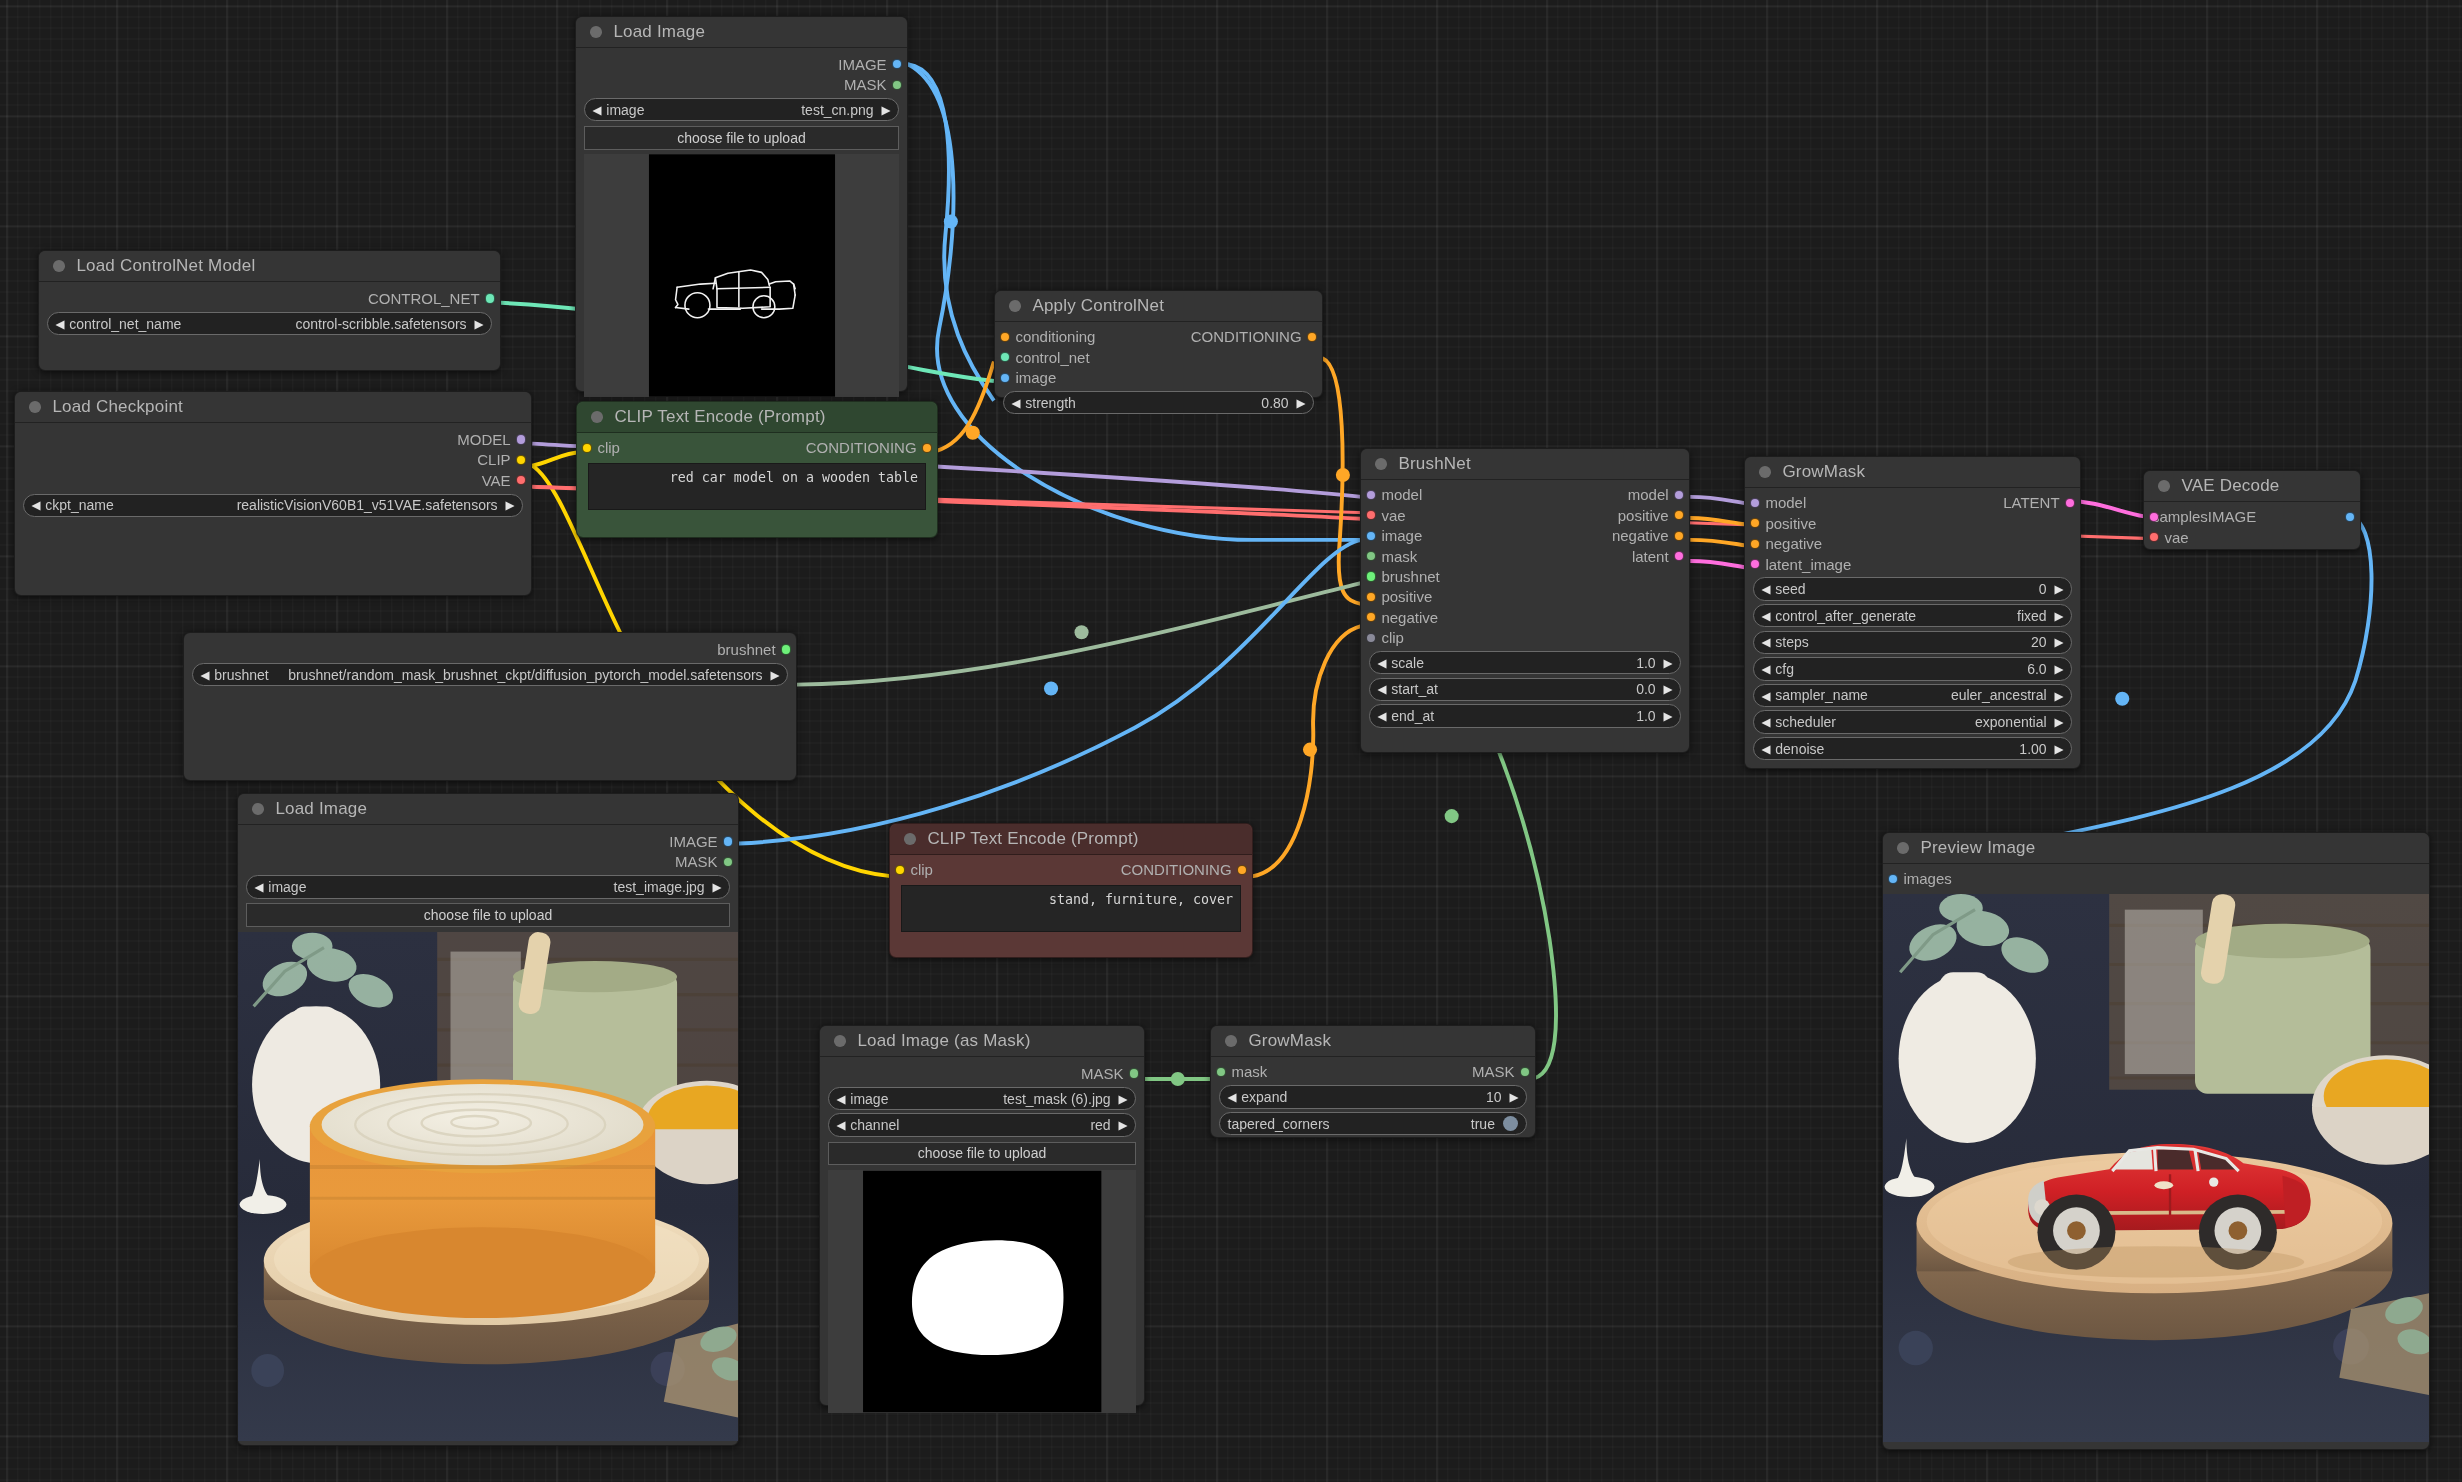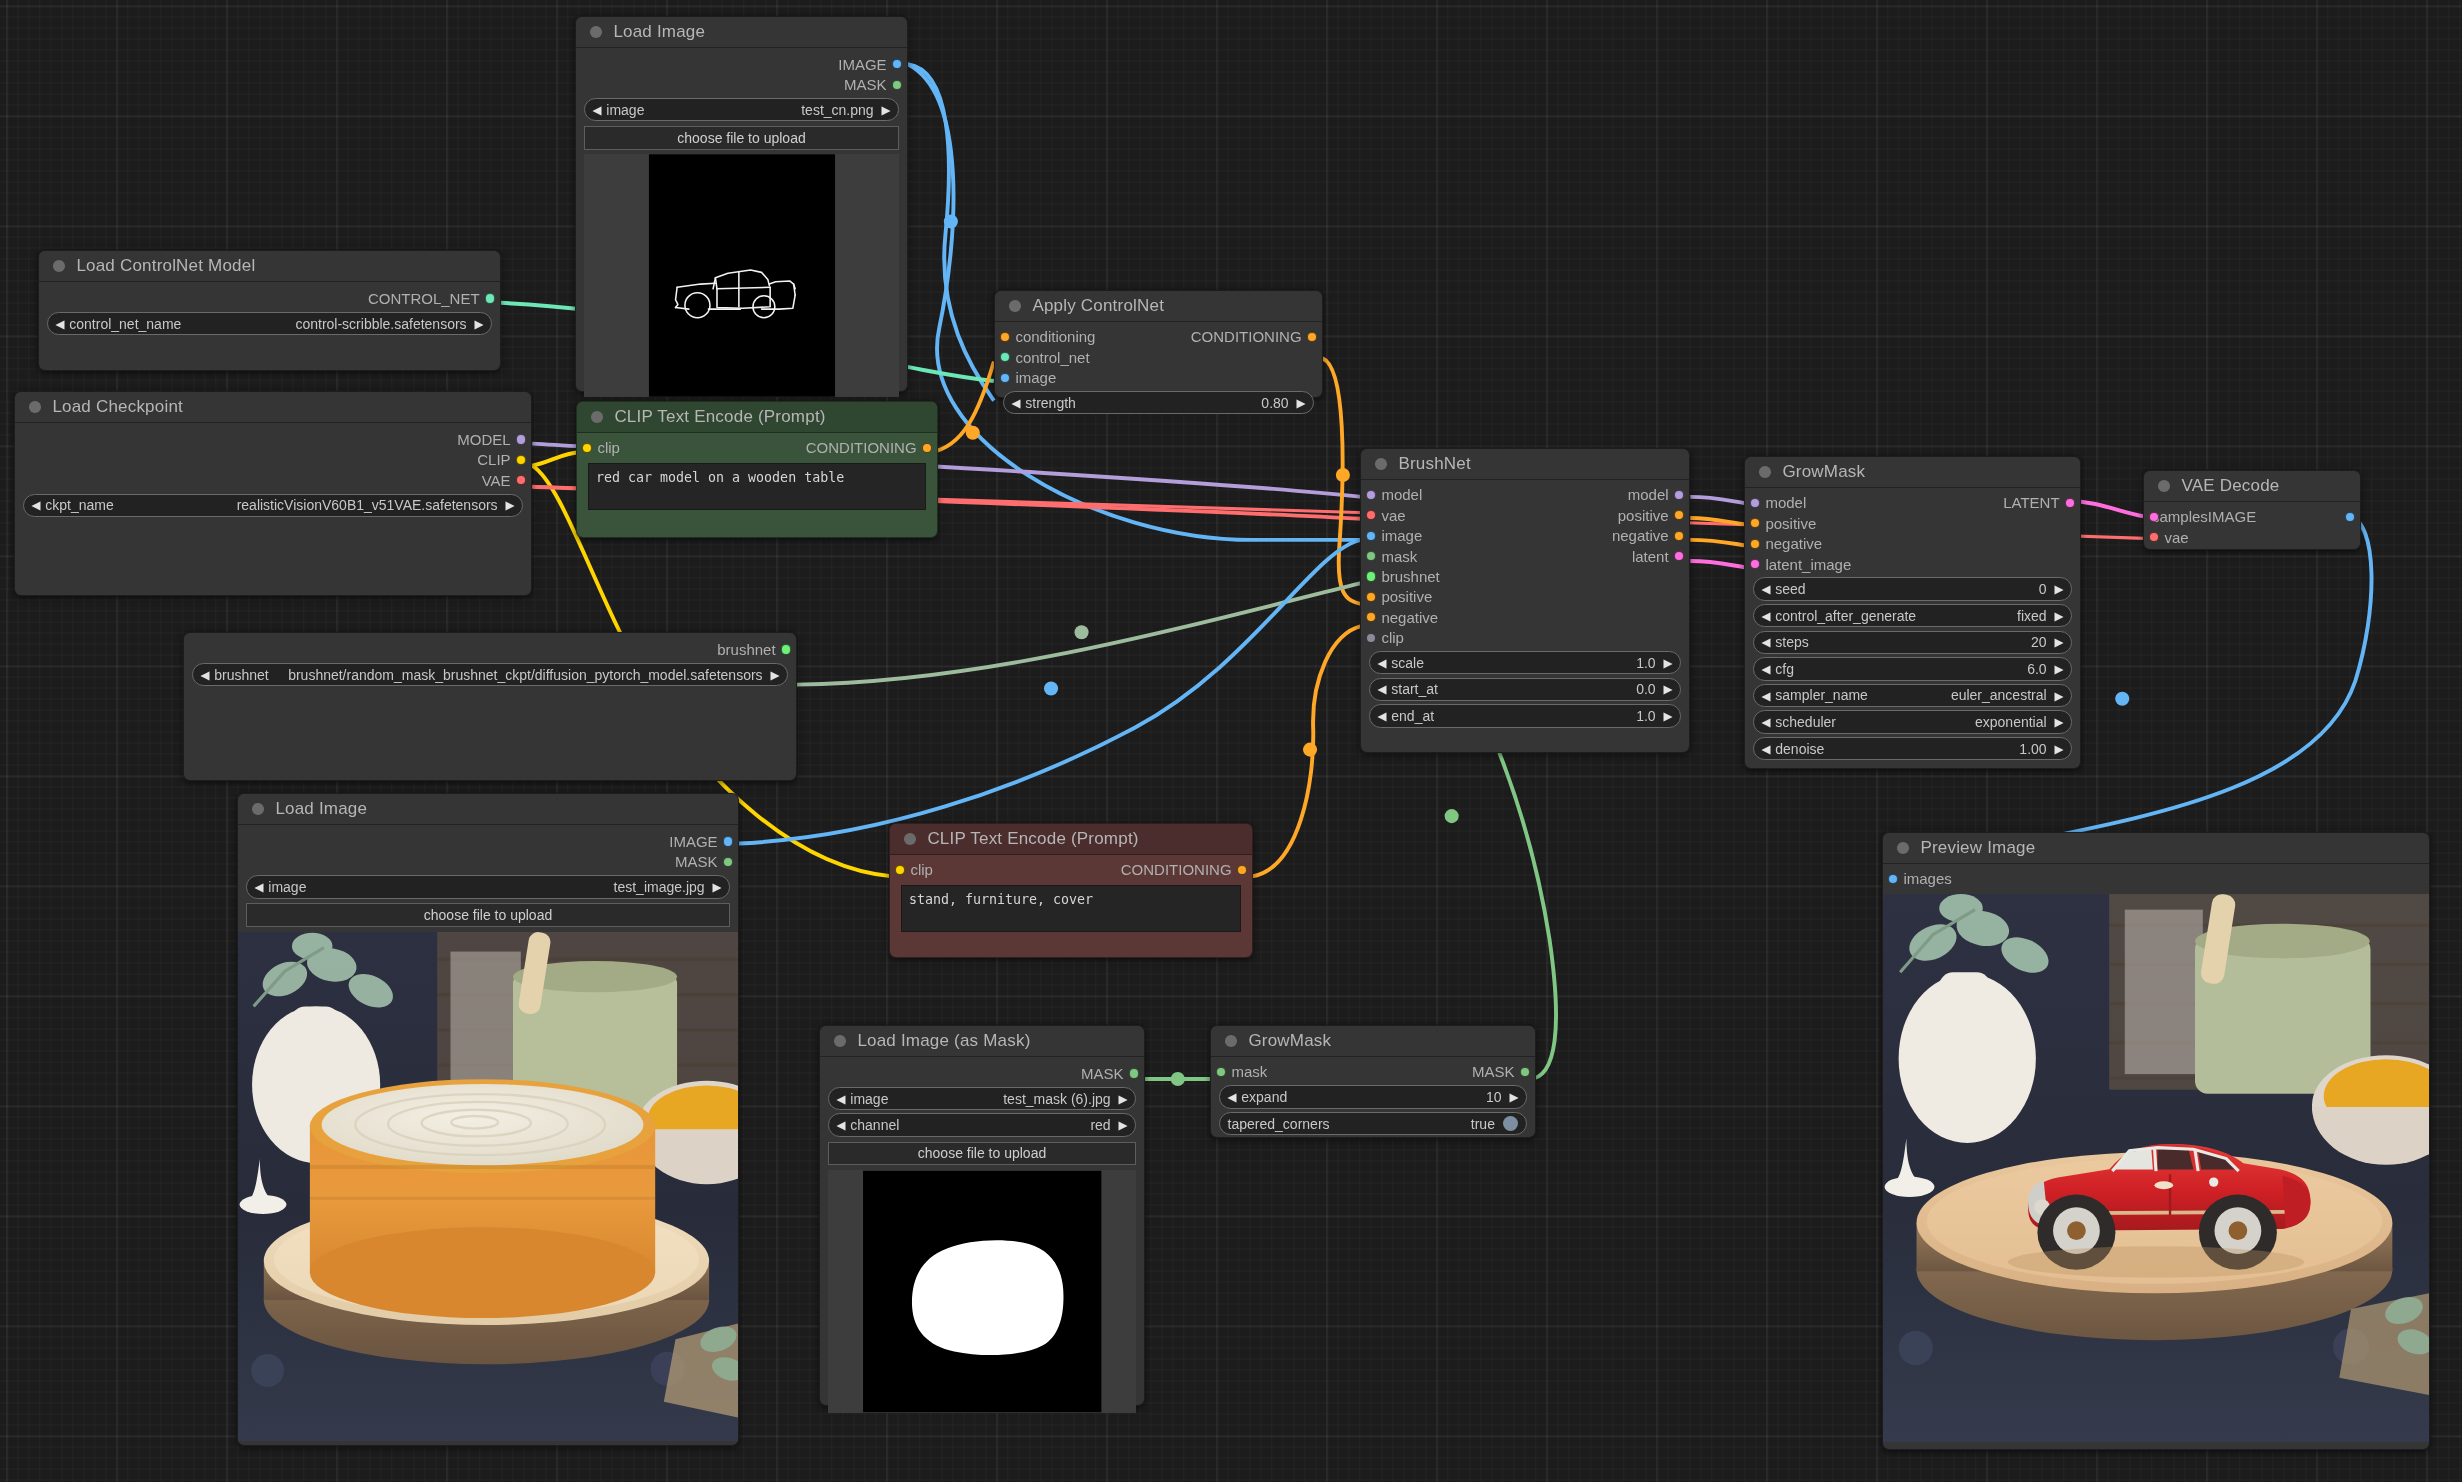--- a/index.html
+++ b/index.html
@@ -105,20 +105,21 @@
     margin: 4.7px 11px 4.7px 11px;
     background: #252525;
     border: 0.8px solid rgba(0,0,0,0.3);
     min-height: 47px;
     padding: 5.5px 7px;
     font-family: "DejaVu Sans Mono", monospace;
     font-size: 13.3px;
     color: #d6d6d6;
     white-space: pre-wrap;
     line-height: 1.35;
+    text-align: right;
   }
 
   .imgbox {
     margin: 4.7px 7.8px 1.6px 7.8px;
     background: #3d3d3d;
     display: flex; align-items: center; justify-content: center;
     overflow: hidden;
   }
   .imgbox > * { display: block; }
 </style>

